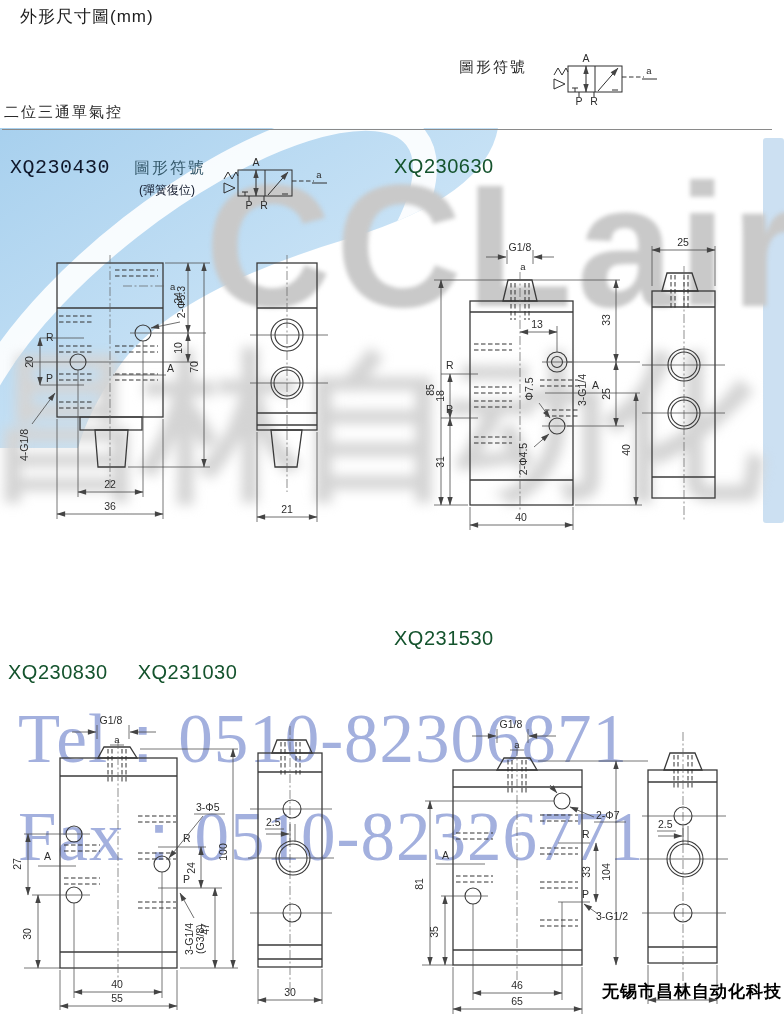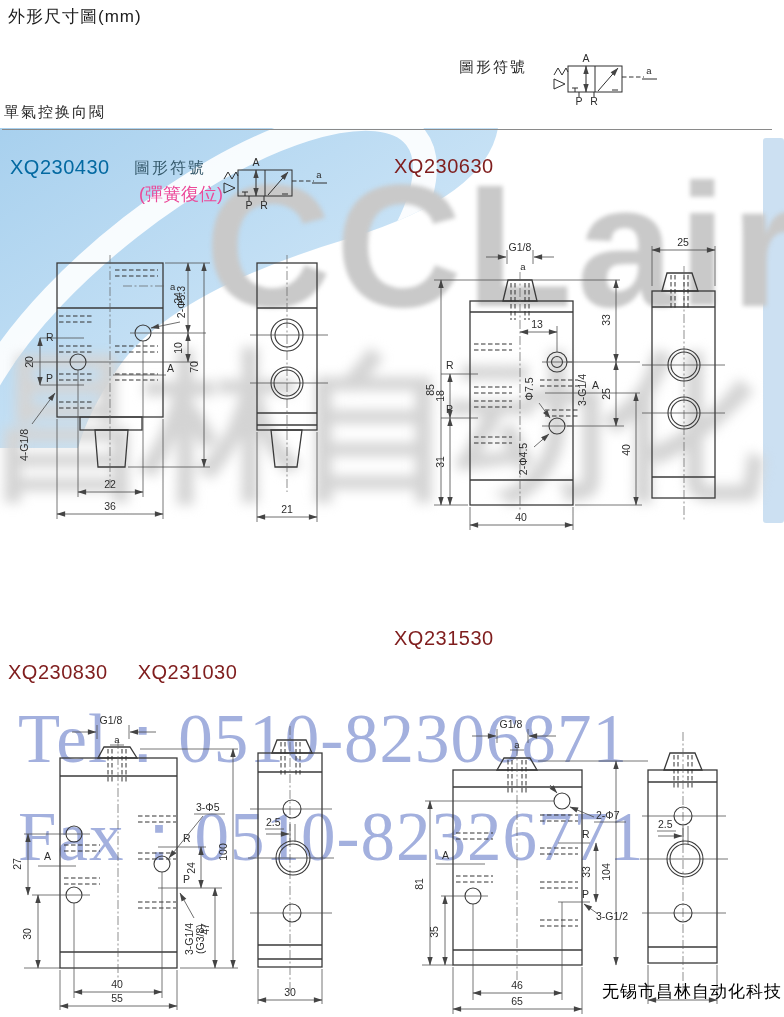--- a/index.html
+++ b/index.html
@@ -1,28 +1,28 @@
 <!DOCTYPE html>
 <html><head>
 <meta charset="utf-8">
 <style>
   html,body{margin:0;padding:0;background:#fff;}
   .page{position:relative;width:784px;height:1017px;background:#fff;overflow:hidden;
         font-family:"Liberation Sans",sans-serif;color:#1f1f1f;}
   .abs{position:absolute;}
-  .hdr-title{left:8px;top:5px;font-size:17px;letter-spacing:1px;color:#1c1c1c;}
+  .hdr-title{left:20px;top:5px;font-size:17px;letter-spacing:1px;color:#1c1c1c;}
   .hdr-sub{left:8px;top:54px;font-size:19px;letter-spacing:3px;color:#222;}
   .hdr-symtitle{left:459px;top:58px;font-size:15px;letter-spacing:2px;color:#2a2a2a;}
   .hdr-section{left:4px;top:103px;font-size:15px;letter-spacing:2px;color:#2a2a2a;}
   .section-rule{left:2px;top:129px;width:770px;height:1px;background:#8a8a8a;}
-  .model{font-size:20px;color:#7f1d1d;letter-spacing:.5px;}
-  .model-blue{color:#0369a1;}
+  .model{font-size:20px;color:#14532d;letter-spacing:.5px;}
+  .model-blue{color:#0f172a;font-family:Liberation Mono, monospace;}
   .blob-symtitle{left:134px;top:158px;font-size:16px;color:#35596b;letter-spacing:2px;}
-  .blob-symnote{left:139px;top:182px;font-size:18px;color:#ec4899;}
-  .footer{right:2px;top:980px;font-size:17px;font-weight:normal;color:#000;letter-spacing:1px;z-index:6;}
+  .blob-symnote{left:139px;top:182px;font-size:12px;color:#0f172a;}
+  .footer{right:2px;top:980px;font-size:17px;font-weight:bold;color:#000;letter-spacing:1px;z-index:6;}
   .wm-cclair{left:205px;top:158px;font-size:175px;font-weight:bold;color:#c9c9c9;
              letter-spacing:4px;line-height:1;filter:blur(2px);z-index:0;white-space:nowrap;}
   .wm-cn{left:-12px;top:346px;font-size:160px;font-weight:bold;color:#d4d4d4;
          letter-spacing:-6px;line-height:1;filter:blur(6px);z-index:0;white-space:nowrap;}
   .wm-row{font-family:"Liberation Serif",serif;font-size:69px;color:#a3b0de;z-index:1;
           letter-spacing:1px;white-space:nowrap;}
   .wm-tel{left:18px;top:693px;}
   .wm-fax{left:18px;top:791px;}
   .bgsvg{left:0;top:0;z-index:0;}
   .dwg{z-index:2;}
@@ -70,21 +70,21 @@
   </svg>
 
   <div class="abs wm-cclair">CCLair</div>
   <div class="abs wm-cn">昌林自动化</div>
 
   <div class="abs wm-row wm-tel">Tel：0510-82306871</div>
   <div class="abs wm-row wm-fax">Fax：0510-82326771</div>
 
   <div class="abs hdr-title" style="z-index:2">外形尺寸圖(mm)</div>
   <div class="abs hdr-symtitle" style="z-index:2">圖形符號</div>
-  <div class="abs hdr-section" style="z-index:2">單氣控换向閥</div>
+  <div class="abs hdr-section" style="z-index:2">二位三通單氣控</div>
   <div class="abs section-rule" style="z-index:2"></div>
 
   <div class="abs model model-blue" style="left:10px;top:156px;z-index:2">XQ230430</div>
   <div class="abs blob-symtitle" style="z-index:2">圖形符號</div>
   <div class="abs blob-symnote" style="z-index:2">(彈簧復位)</div>
   <div class="abs model" style="left:394px;top:155px;z-index:2">XQ230630</div>
   <div class="abs model" style="left:8px;top:661px;z-index:2">
     <span>XQ230830</span><span style="margin-left:30px">XQ231030</span>
   </div>
   <div class="abs model" style="left:394px;top:627px;z-index:2">XQ231530</div>

